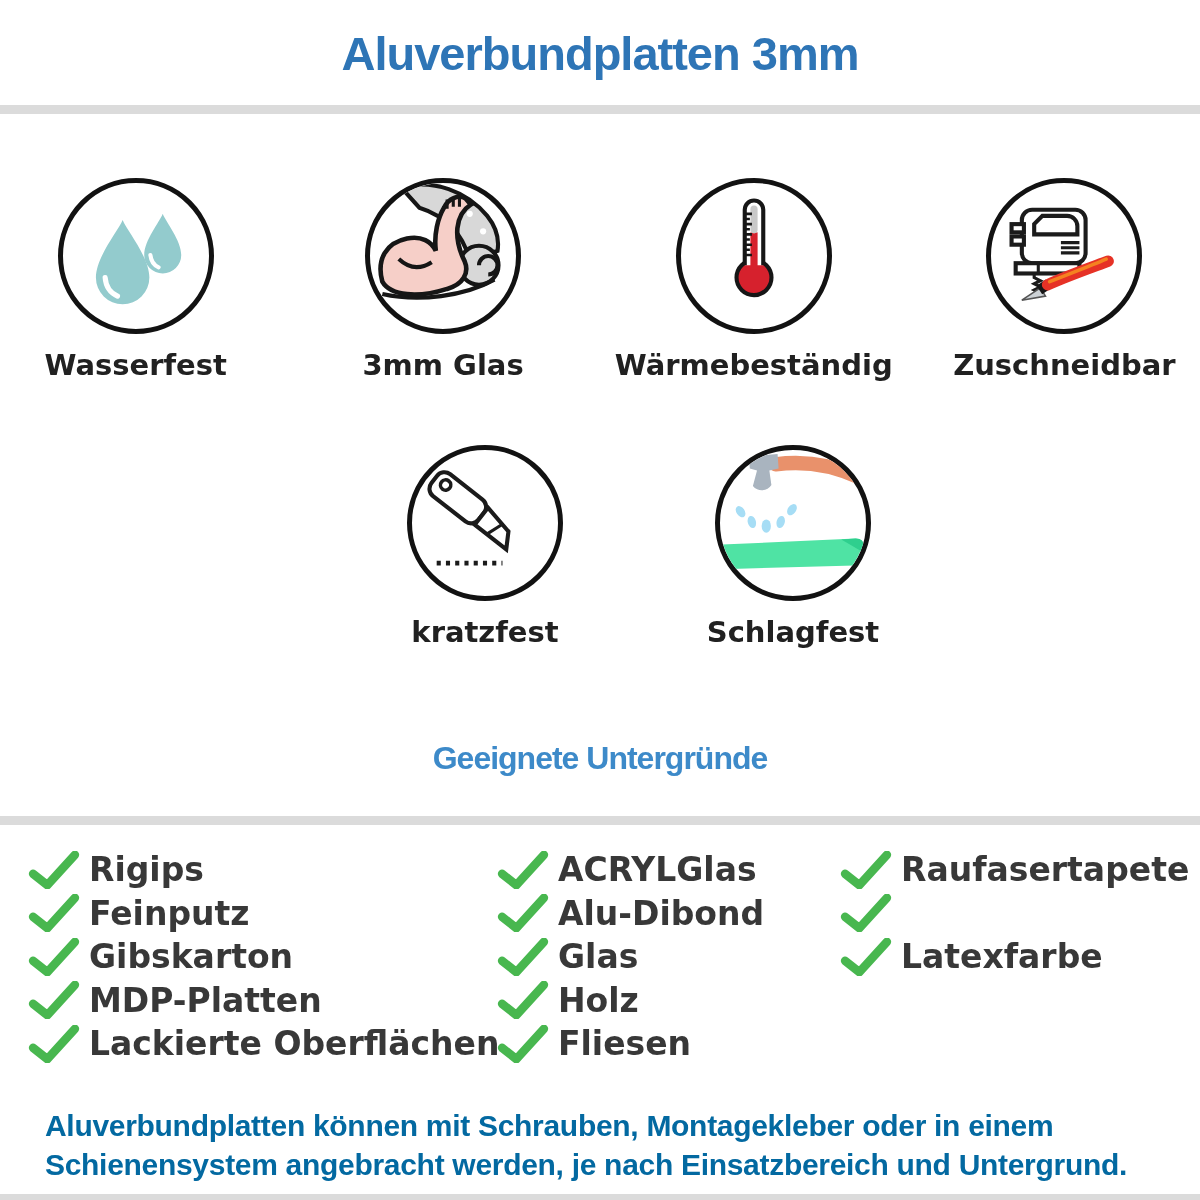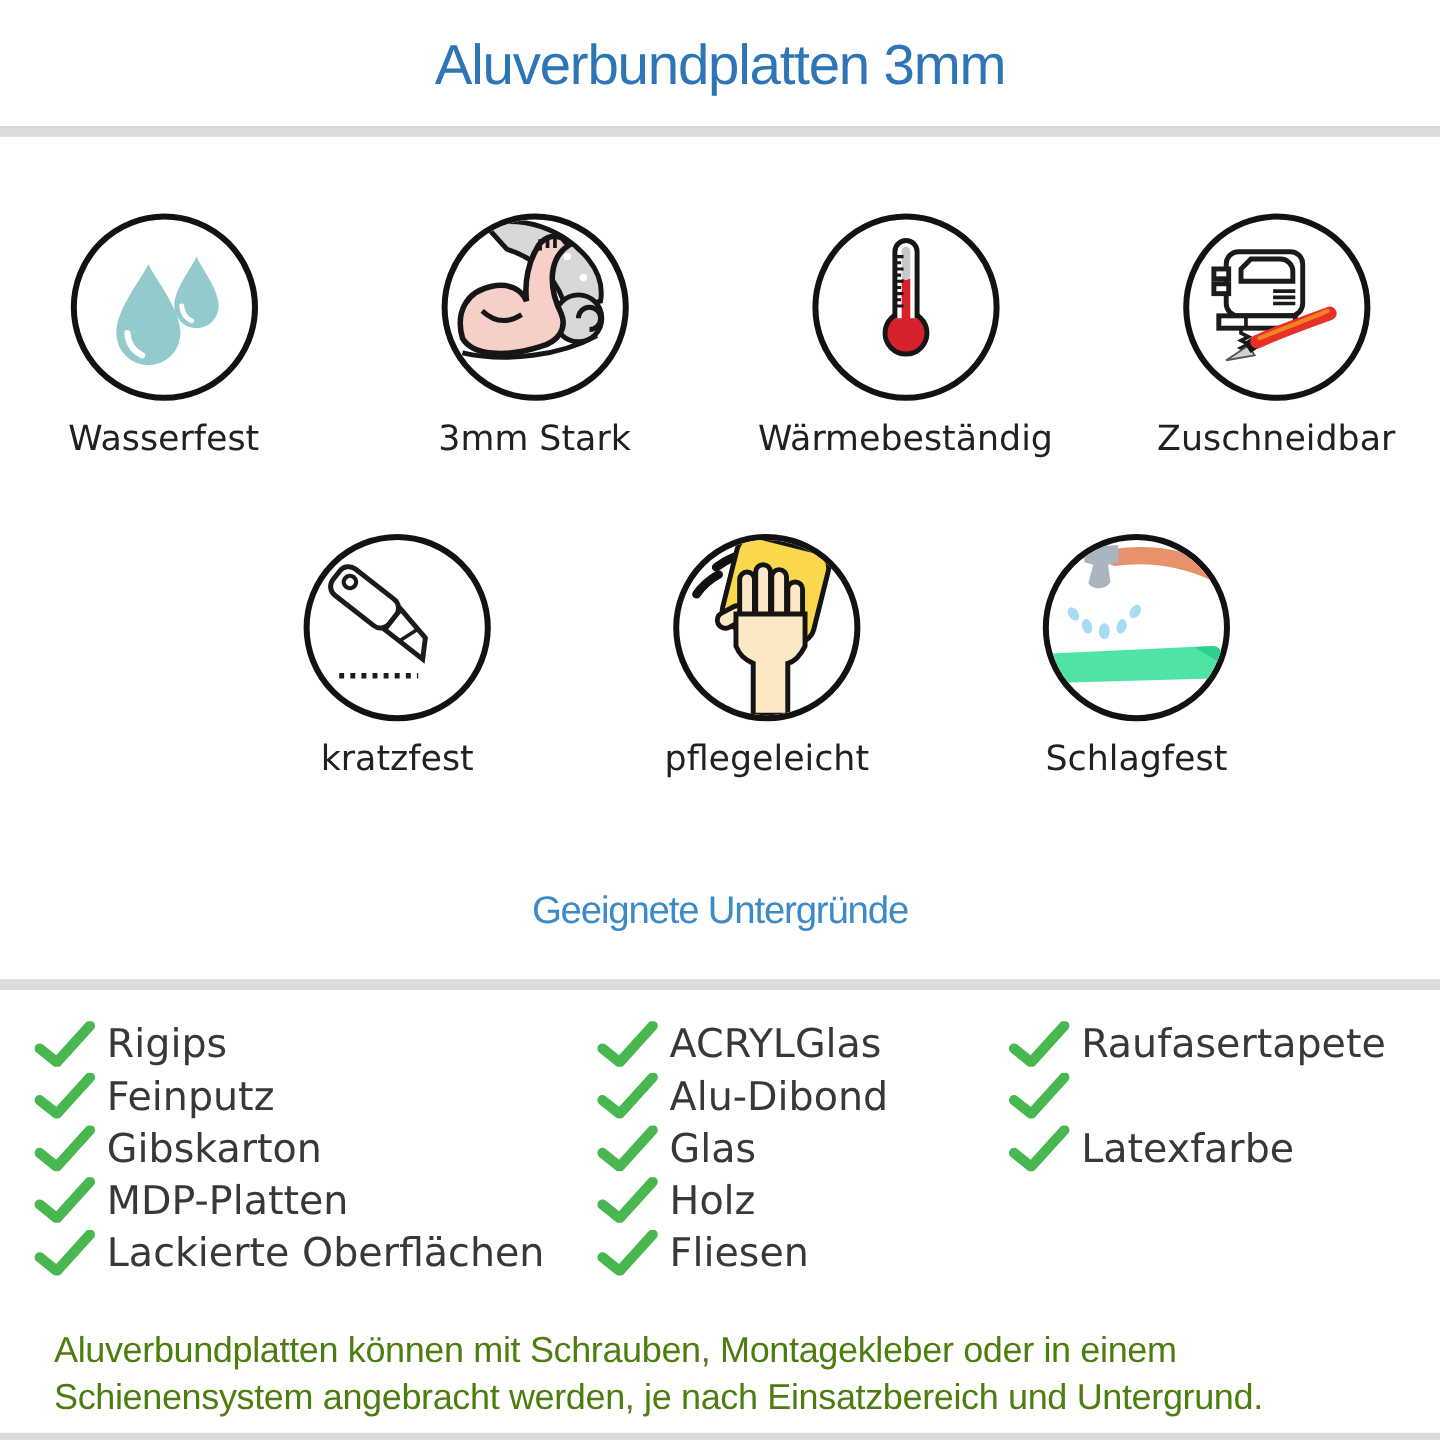--- a/index.html
+++ b/index.html
@@ -1,17 +1,17 @@
 <!DOCTYPE html>
 <html><head>
 <meta charset="utf-8">
 <style>
   html,body{margin:0;padding:0;background:#fff;}
   #page{position:relative;width:1200px;height:1200px;background:#ffffff;overflow:hidden;
-        font-family:"DejaVu Sans",sans-serif;}
+        font-family:"DejaVu Sans",sans-serif;font-weight:bold;}
 
   .divider{position:absolute;left:0;width:1200px;background:#dbdbdb;}
   #bar1{top:105px;height:9px;}
   #bar2{top:816px;height:9px;}
   #bar3{top:1194px;height:6px;}
 
   .big-title{position:absolute;left:0;width:1200px;text-align:center;
              font-family:"Liberation Sans",sans-serif;letter-spacing:-1px;}
   #title{top:26px;font-size:47px;color:#2e75b6;}
   #subtitle{top:740px;font-size:32px;color:#3d8ac9;}
@@ -31,21 +31,21 @@
   .scol{position:absolute;top:0;}
   #scol1{left:28px;}
   #scol2{left:497px;}
   #scol3{left:840px;}
   .srow{height:43.5px;display:flex;align-items:center;}
   .check{width:52px;height:38px;margin-right:9px;flex:0 0 auto;}
   .sitem{font-size:33px;color:#383838;white-space:nowrap;}
 
   #footer{position:absolute;left:45px;top:1106px;width:1130px;
           font-family:"Liberation Sans",sans-serif;font-size:30px;line-height:39px;
-          color:#4d7c0f;letter-spacing:-0.3px;}
+          color:#0369a1;letter-spacing:-0.3px;}
 </style>
 </head>
 <body>
 
 <div id="page">
 
   <div id="title" class="big-title">Aluverbundplatten 3mm</div>
   <div id="bar1" class="divider"></div>
 
   <div id="row1" class="feat-row">
@@ -71,21 +71,21 @@
             <path d="M106 80 a9 9 0 1 1 9 9" fill="none"></path>
             <path d="M121 94 C92 110 48 116 12 108" fill="none"></path>
             <circle cx="97" cy="30" r="3" fill="#fff" stroke="none"></circle>
             <circle cx="110" cy="47" r="3" fill="#fff" stroke="none"></circle>
             <path d="M12 96 C6 74 16 58 36 54 C50 51 60 57 64 66 C62 50 66 34 72 24 C76 15 86 11 93 15 L98 21 C90 26 86 34 85 44 C84 56 87 66 92 76 C97 88 90 99 75 103 C47 112 20 110 12 96 Z" fill="#f6cfc8" stroke-width="4.5"></path>
             <path d="M75 16 v9 M81 14 v9 M87 15 v8" fill="none" stroke-width="3"></path>
             <path d="M28 74 q15 14 32 3" fill="none" stroke-width="4"></path>
           </g>
         </svg>
       </div>
-      <div class="flabel">3mm Stark</div>
+      <div class="flabel">3mm Glas</div>
     </div>
 
     <div class="feat">
       <div class="fcircle">
         <svg viewBox="0 0 142 142">
           <circle cx="71" cy="92" r="17" fill="#d6212d" stroke="#161616" stroke-width="4"></circle>
           <path d="M62 80 L62 26 a9 9 0 0 1 18 0 L80 80" fill="#ffffff" stroke="#161616" stroke-width="4"></path>
           <rect x="67.5" y="48" width="7" height="36" fill="#d6212d"></rect>
           <rect x="67.5" y="22" width="7" height="27" rx="3.5" fill="#c8c8c8"></rect>
           <path d="M63 30 h6 M63 35 h4 M63 40 h6 M63 45 h4 M63 50 h6 M63 55 h4 M63 60 h6 M63 65 h4 M63 70 h6" stroke="#161616" stroke-width="2.5" fill="none"></path>
@@ -127,38 +127,20 @@
             <circle cx="12" cy="11" r="5" fill="none" stroke-width="3.5"></circle>
             <polygon points="58,3 88,9 97,24 58,24"></polygon>
             <path d="M79 7 L73 24" stroke-width="3" fill="none"></path>
           </g>
           <path d="M24 110 h64" stroke="#1b1b1b" stroke-width="4.5" stroke-dasharray="4 5" fill="none"></path>
         </svg>
       </div>
       <div class="flabel">kratzfest</div>
     </div>
 
-    <div class="feat">
-      <div class="fcircle">
-        <svg viewBox="0 0 142 142">
-          <path d="M30 22 q14 -10 28 -12" stroke="#111" stroke-width="7" fill="none" stroke-linecap="round"></path>
-          <path d="M14 44 q7 -10 18 -16" stroke="#111" stroke-width="7" fill="none" stroke-linecap="round"></path>
-          <rect x="40" y="2" width="76" height="76" rx="14" fill="#fbd84b" stroke="#141414" stroke-width="4" transform="rotate(14 78 40)"></rect>
-          <g stroke="#141414" stroke-width="4" fill="#fde8c5">
-            <rect x="30" y="56" width="24" height="13" rx="6.5" transform="rotate(-28 42 62)"></rect>
-            <rect x="49" y="26" width="12" height="42" rx="6"></rect>
-            <rect x="62" y="20" width="12" height="48" rx="6"></rect>
-            <rect x="75" y="24" width="12" height="44" rx="6"></rect>
-            <rect x="88" y="34" width="12" height="34" rx="6"></rect>
-            <path d="M46 60 H102 V86 Q96 98 88 100 L88 142 H60 L60 100 Q50 96 46 86 Z"></path>
-          </g>
-        </svg>
-      </div>
-      <div class="flabel">pflegeleicht</div>
-    </div>
 
     <div class="feat">
       <div class="fcircle">
         <svg viewBox="0 0 142 142">
           <path d="M54 14 C84 10 112 16 134 26" stroke="#e9916b" stroke-width="14" stroke-linecap="round" fill="none"></path>
           <path d="M28 6 L56 4 L57 18 L48 20 L50 34 a11 11 0 0 1 -18 1 L36 20 L29 18 Z" fill="#a9b4bf"></path>
           <g fill="#a6ddf5">
             <ellipse cx="20" cy="60" rx="4" ry="6" transform="rotate(-35 20 60)"></ellipse>
             <ellipse cx="31" cy="70" rx="4" ry="6" transform="rotate(-15 31 70)"></ellipse>
             <ellipse cx="45" cy="74" rx="4.5" ry="6.5"></ellipse>

